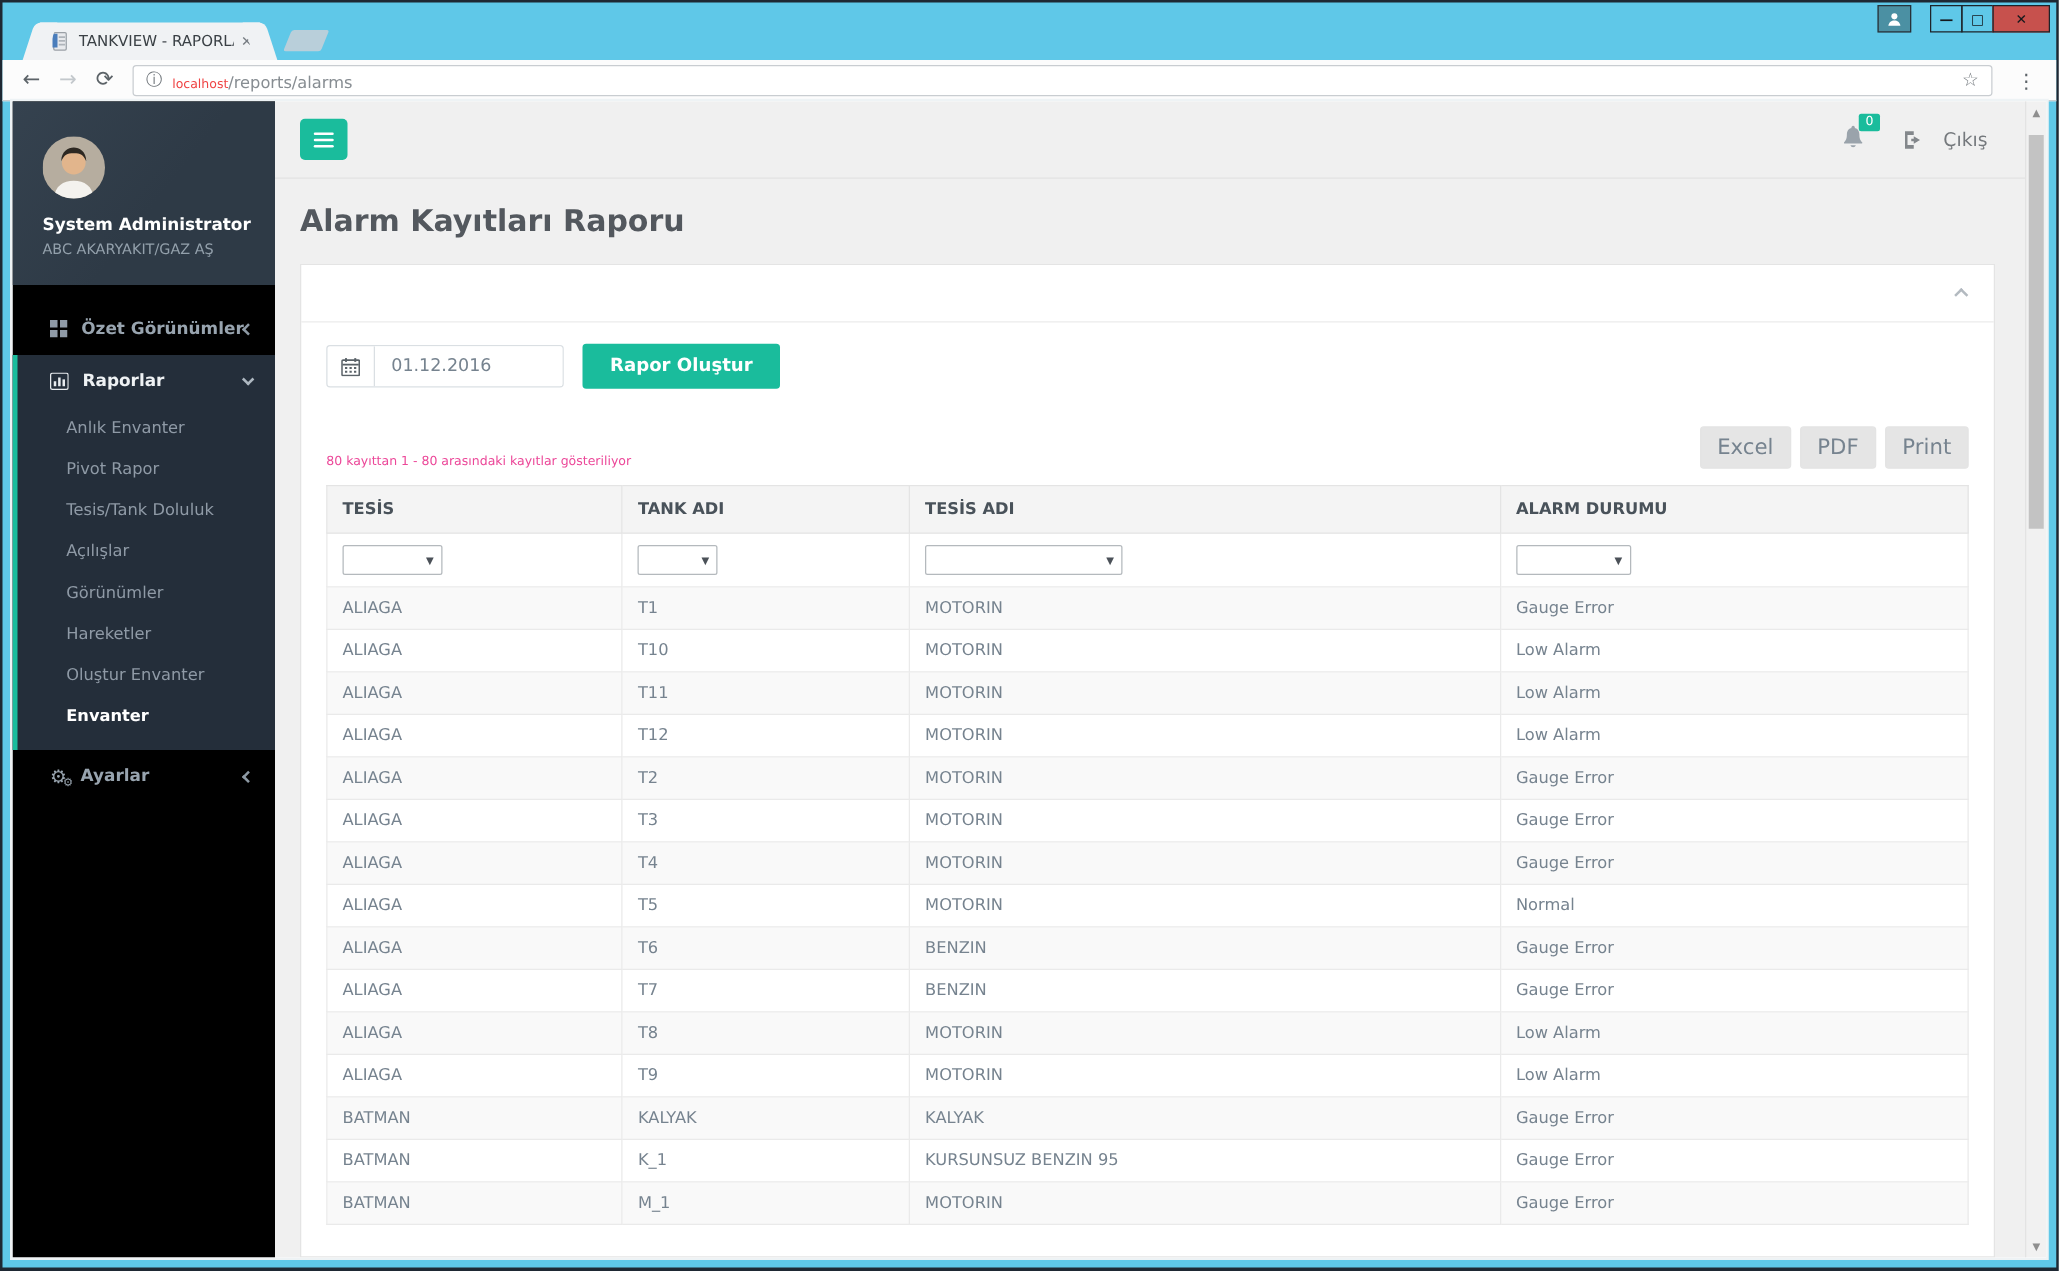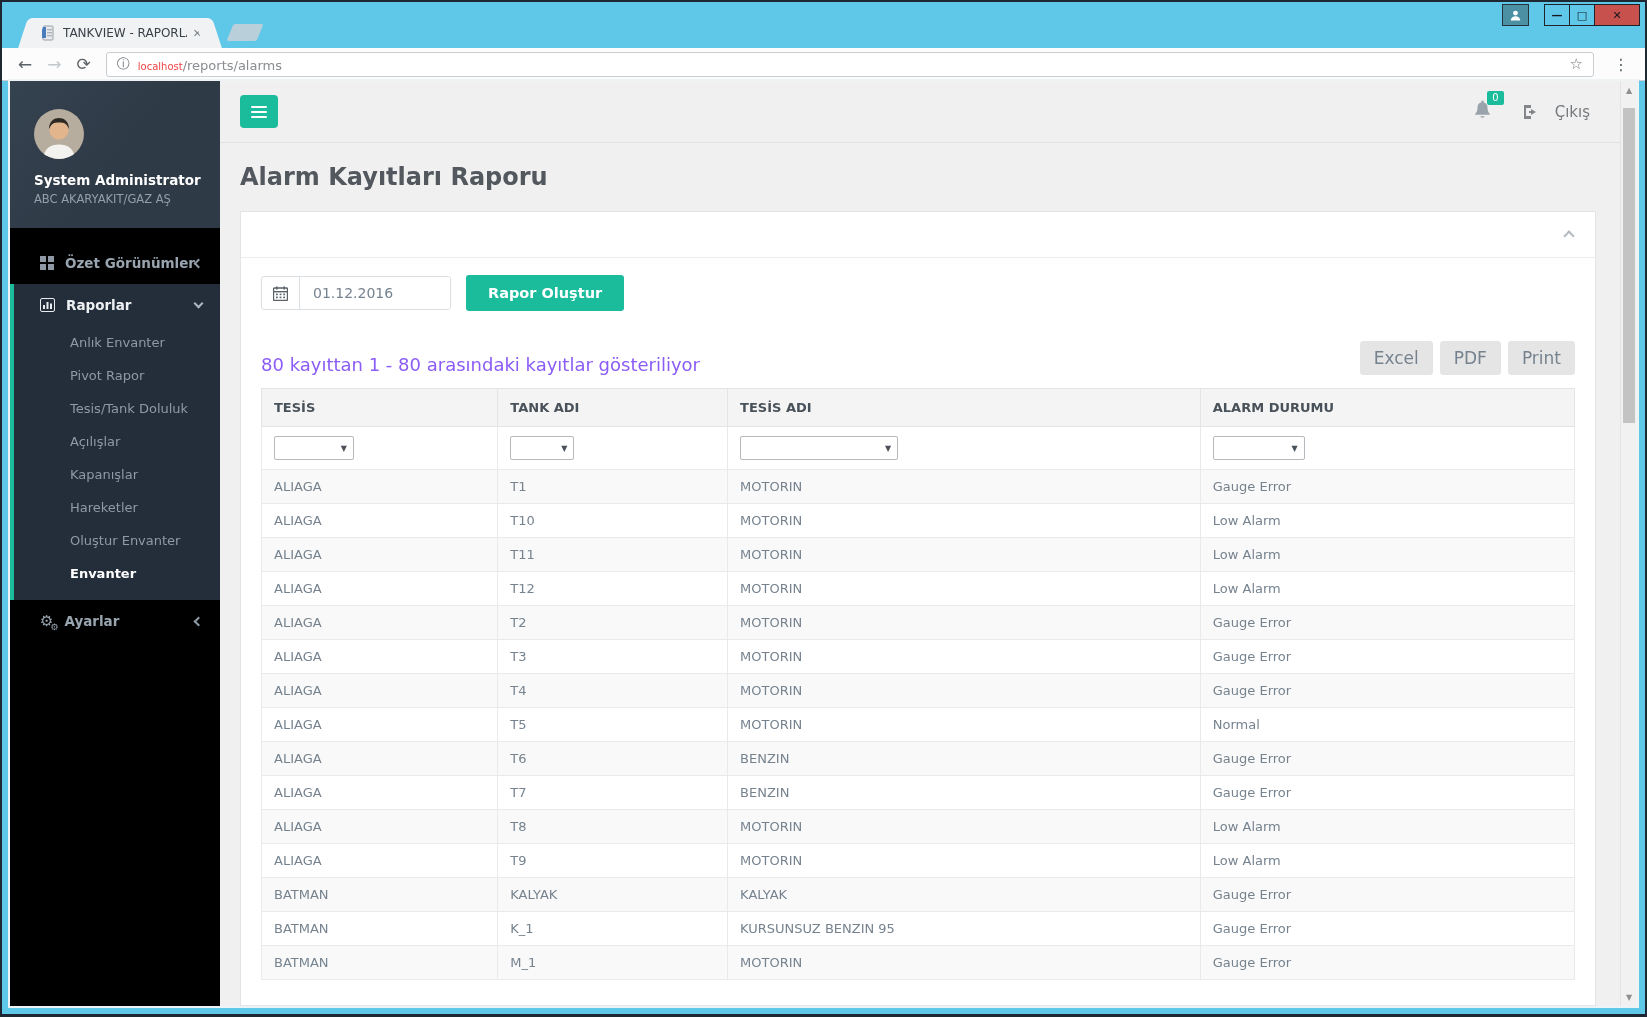--- a/index.html
+++ b/index.html
@@ -54,21 +54,21 @@
   .nav { margin-top:14px; }
   .nav-row { height:42px; display:flex; align-items:center; padding:0 18px 0 30px; font-size:13.5px; color:#98a4af; font-weight:bold; }
   .nav-row .nico { margin-right:11px; display:inline-flex; }
   .chev { width:7px; height:7px; border-right:2px solid #8d99a4; border-bottom:2px solid #8d99a4; display:inline-block; }
   .chev.left { transform:rotate(135deg); margin-left:auto; }
   .chev.down { transform:rotate(45deg); margin-left:auto; margin-top:-3px; }
   .chev.up   { transform:rotate(-135deg); }
   .section-reports { background:#242e3a; border-left:4px solid #1abc9c; padding-bottom:10px; }
   .section-reports .nav-row { padding-left:26px; color:#eef1f3; }
   .section-reports .nav-row .chev { border-color:#aeb8c1; }
-  .sub-item { padding:9px 10px 9px 56px; font-size:13px; color:#8f9aa6; cursor:default; }
+  .sub-item { padding:9px 10px 9px 39px; font-size:13px; color:#8f9aa6; cursor:default; }
   .sub-item.active { color:#ffffff; font-weight:bold; }
   .gear-ico { font-size:15px; color:#98a4af; position:relative; line-height:1; }
   .gear-ico .g2 { position:absolute; font-size:9px; right:-5px; bottom:-3px; }
 
   
   .main { flex:1; min-width:0; background:#f0f0f0; display:flex; flex-direction:column; }
   .topbar { height:62px; flex-shrink:0; display:flex; align-items:center; padding:0 30px 0 20px; border-bottom:1px solid #e2e2e2; }
   .hamburger { width:38px; height:33px; background:#1abc9c; border-radius:4px; display:flex; flex-direction:column;
                justify-content:center; align-items:center; gap:3px; border:none; }
   .hamburger span { display:block; width:16px; height:2px; background:#fff; border-radius:1px; }
@@ -83,21 +83,21 @@
   .card-head { height:46px; flex-shrink:0; border-bottom:1px solid #ececec; position:relative; }
   .card-head .chev { position:absolute; right:22px; top:20px; border-color:#b3bac0; width:8px; height:8px; }
   .card-body { padding:17px 20px 0 20px; }
   .form-row { display:flex; align-items:center; gap:15px; }
   .date-group { display:flex; height:34px; width:190px; border:1px solid #dadfe3; border-radius:3px; background:#fff; overflow:hidden; }
   .date-addon { width:38px; flex-shrink:0; border-right:1px solid #dadfe3; display:flex; align-items:center; justify-content:center; }
   .date-input { border:none; outline:none; width:100%; padding:0 13px; font-size:14px; color:#76838f; font-family:inherit; }
   .gen-btn { height:36px; padding:0 22px; background:#1abc9c; border:none; border-radius:3px;
              color:#fff; font-weight:bold; font-size:14.5px; font-family:inherit; }
   .table-meta { display:flex; align-items:flex-end; margin-top:30px; }
-  .records-info { font-size:18px; color:#8b5cf6; }
+  .records-info { font-size:10px; color:#ec4899; }
   .export-group { margin-left:auto; display:flex; gap:7px; }
   .export-btn { padding:6px 13px; background:#e5e5e5; border:1px solid #e4e4e4; border-radius:3px;
                 font-size:17px; color:#76838f; font-family:inherit; }
   table.report { width:100%; border-collapse:collapse; margin-top:13px; }
   table.report th { background:#f4f4f4; text-align:left; font-size:13px; color:#49525a; padding:11px 12px; border:1px solid #e4e4e4; }
   .filter-cell { padding:8px 12px; border:1px solid #eaeaea; background:#fff; }
   .fselect { height:24px; border:1px solid #b4b9bd; border-radius:2px; background:#fff;
              display:flex; align-items:center; justify-content:flex-end; padding:0 6px; }
   .fselect .arrow { font-size:8px; color:#4b5158; }
   table.report td { font-size:13px; color:#76838f; padding:9px 12px; border:1px solid #eaeaea; }
@@ -214,21 +214,21 @@
 
               <div class="sub-item">
                 <span>Tesis/Tank Doluluk</span>
               </div>
 
               <div class="sub-item">
                 <span>Açılışlar</span>
               </div>
 
               <div class="sub-item">
-                <span>Kapanışlar</span>
+                <span>Görünümler</span>
               </div>
 
               <div class="sub-item">
                 <span>Hareketler</span>
               </div>
 
               <div class="sub-item">
                 <span>Oluştur Envanter</span>
               </div>
 

